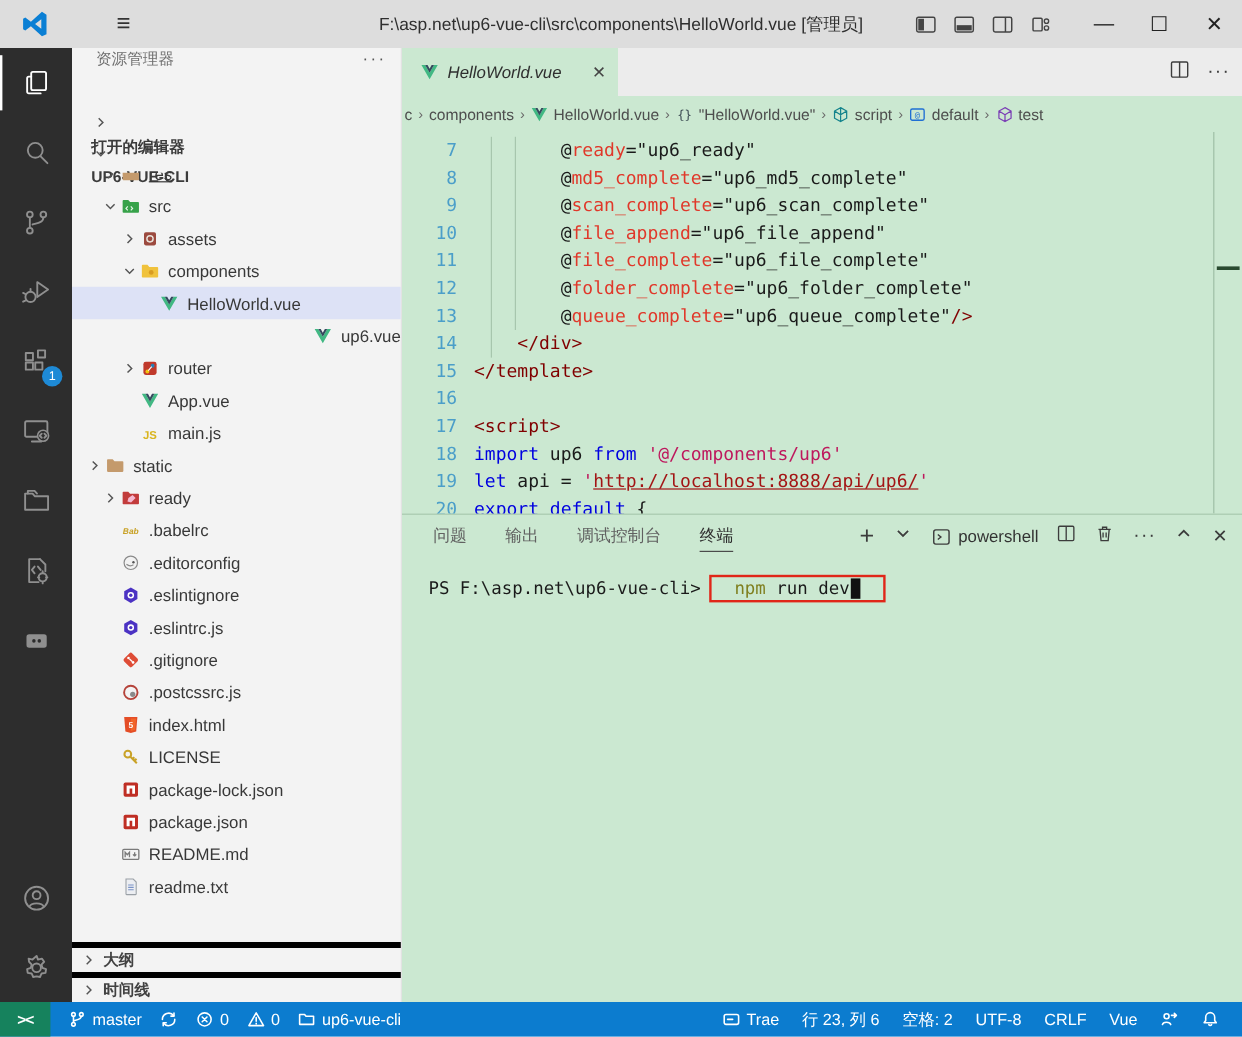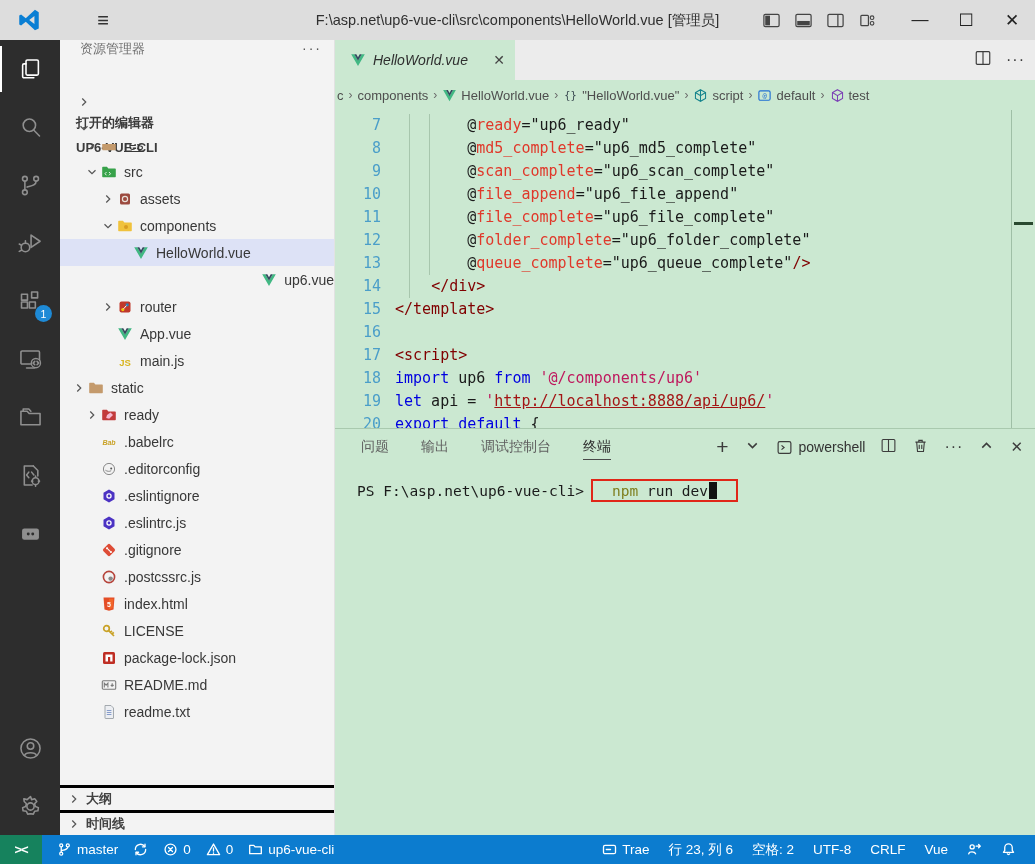--- a/index.html
+++ b/index.html
@@ -35,21 +35,21 @@
   .sb-section { height:26px; display:flex; align-items:flex-start; font-size:13px; font-weight:bold; color:#3b3b3b; padding-left:16px; gap:4px; margin-top:14px;flex-direction:column; }
   .sb-project { height:24px; margin-top:0; }
   .chev { width:16px; height:16px; display:inline-flex; align-items:center; justify-content:center; flex:0 0 16px; color:#555; }
   .chev svg { width:14px; height:14px; }
   .tree { flex:1; overflow:hidden; }
   .tree-row { height:27px; display:flex; align-items:center; font-size:14px; color:#383838; }
   .tree-row.selected { background:#dde2f6; }
   .tree-row.clipped { margin-top:-13px; }
   .t-icon { width:17px; height:17px; margin-right:7px; display:inline-flex; align-items:center; justify-content:center; flex:0 0 17px; font-size:9px; }
   .t-icon svg { width:16px; height:16px; }
-  .sb-bottomrow { height:25px; border-top:3px solid #000000; display:flex; align-items:center; font-size:13px; font-weight:bold; color:#424242; padding-left:6px; gap:4px; }
+  .sb-bottomrow { height:25px; border-top:5px solid #000000; display:flex; align-items:center; font-size:13px; font-weight:bold; color:#424242; padding-left:6px; gap:4px; }
 
   
   .editorcol { flex:1; display:flex; flex-direction:column; min-width:0; background:#cbe8d1; }
   .tabbar { height:40px; background:#ececec; display:flex; flex:0 0 40px; position:relative; }
   .tab { width:180px; background:#cbe8d1; display:flex; align-items:center; padding:0 10px 0 14px; gap:7px; font-size:14px; color:#2f2f2f; }
   .tab-label { font-style:italic; }
   .tab-close { margin-left:auto; color:#444; font-size:14px; }
   .tab .t-icon { margin-right:0; }
   .ed-actions { position:absolute; right:10px; top:0; height:40px; display:flex; align-items:center; gap:14px; color:#3c3c3c; }
   .ed-actions svg { width:18px; height:18px; }
@@ -478,20 +478,30 @@
           </div>
           <div class="tree-row" style="padding-left: 24px;">
             <span class="chev"></span>
             <span class="t-icon">
               <svg viewBox="0 0 16 16">
                 <rect x="2" y="2" width="12" height="12" rx="1.5" fill="#bf2e24"></rect>
                 <path d="M4.5 4.5h7v7H9.2V7H7v4.5H4.5z" fill="#fff"></path>
               </svg>
             </span>
             <span>package-lock.json</span>
+          </div>
+          <div class="tree-row" style="padding-left: 24px;">
+            <span class="chev"></span>
+            <span class="t-icon">
+              <svg viewBox="0 0 16 16">
+                <rect x="2" y="2" width="12" height="12" rx="1.5" fill="#bf2e24"></rect>
+                <path d="M4.5 4.5h7v7H9.2V7H7v4.5H4.5z" fill="#fff"></path>
+              </svg>
+            </span>
+            <span>package.json</span>
           </div>
           <div class="tree-row" style="padding-left: 24px;">
             <span class="chev"></span>
             <span class="t-icon">
               <svg viewBox="0 0 16 16">
                 <rect x="1.3" y="3.8" width="13.4" height="8.4" rx="1" fill="none" stroke="#7a7a7a" stroke-width="1.1"></rect>
                 <path d="M3.3 10.4V6.2l1.8 2 1.8-2v4.2" stroke="#7a7a7a" fill="none" stroke-width="1.1"></path>
                 <path d="M11.2 6.2v3.2m0 0l-1.4-1.4m1.4 1.4l1.4-1.4" stroke="#7a7a7a" stroke-width="1.1" fill="none"></path>
               </svg>
             </span>

